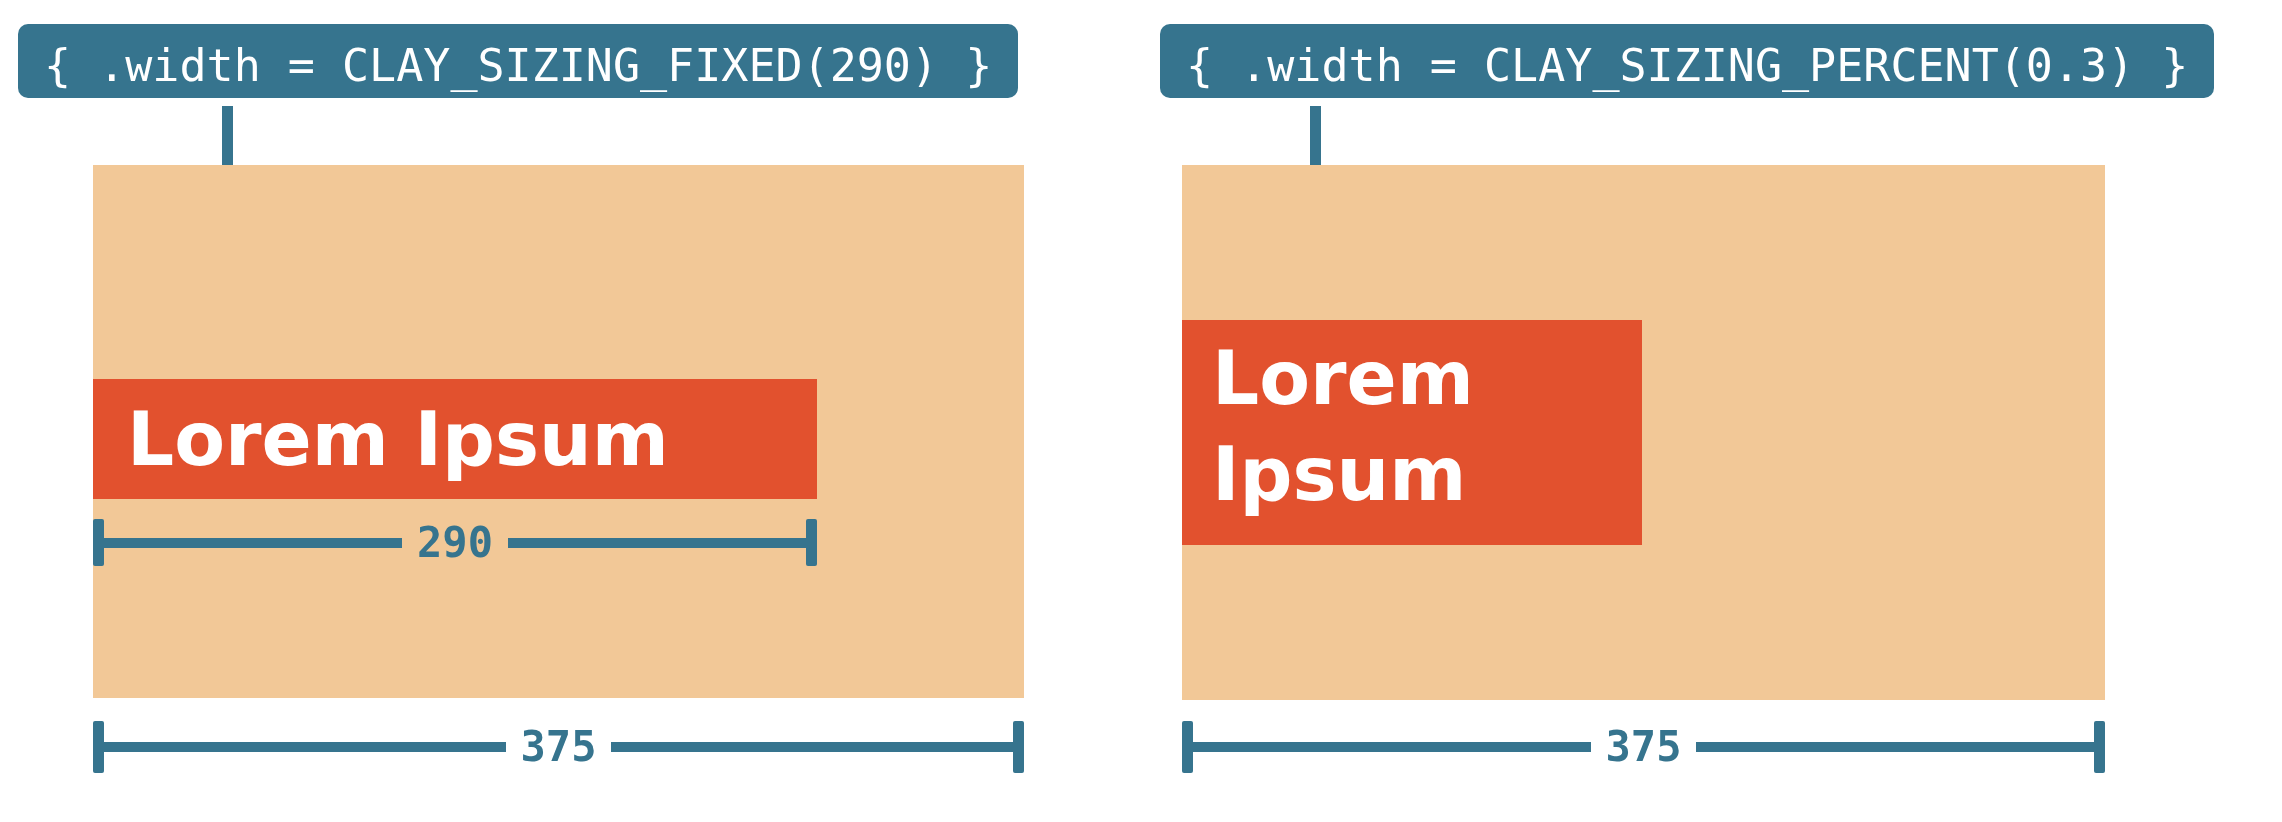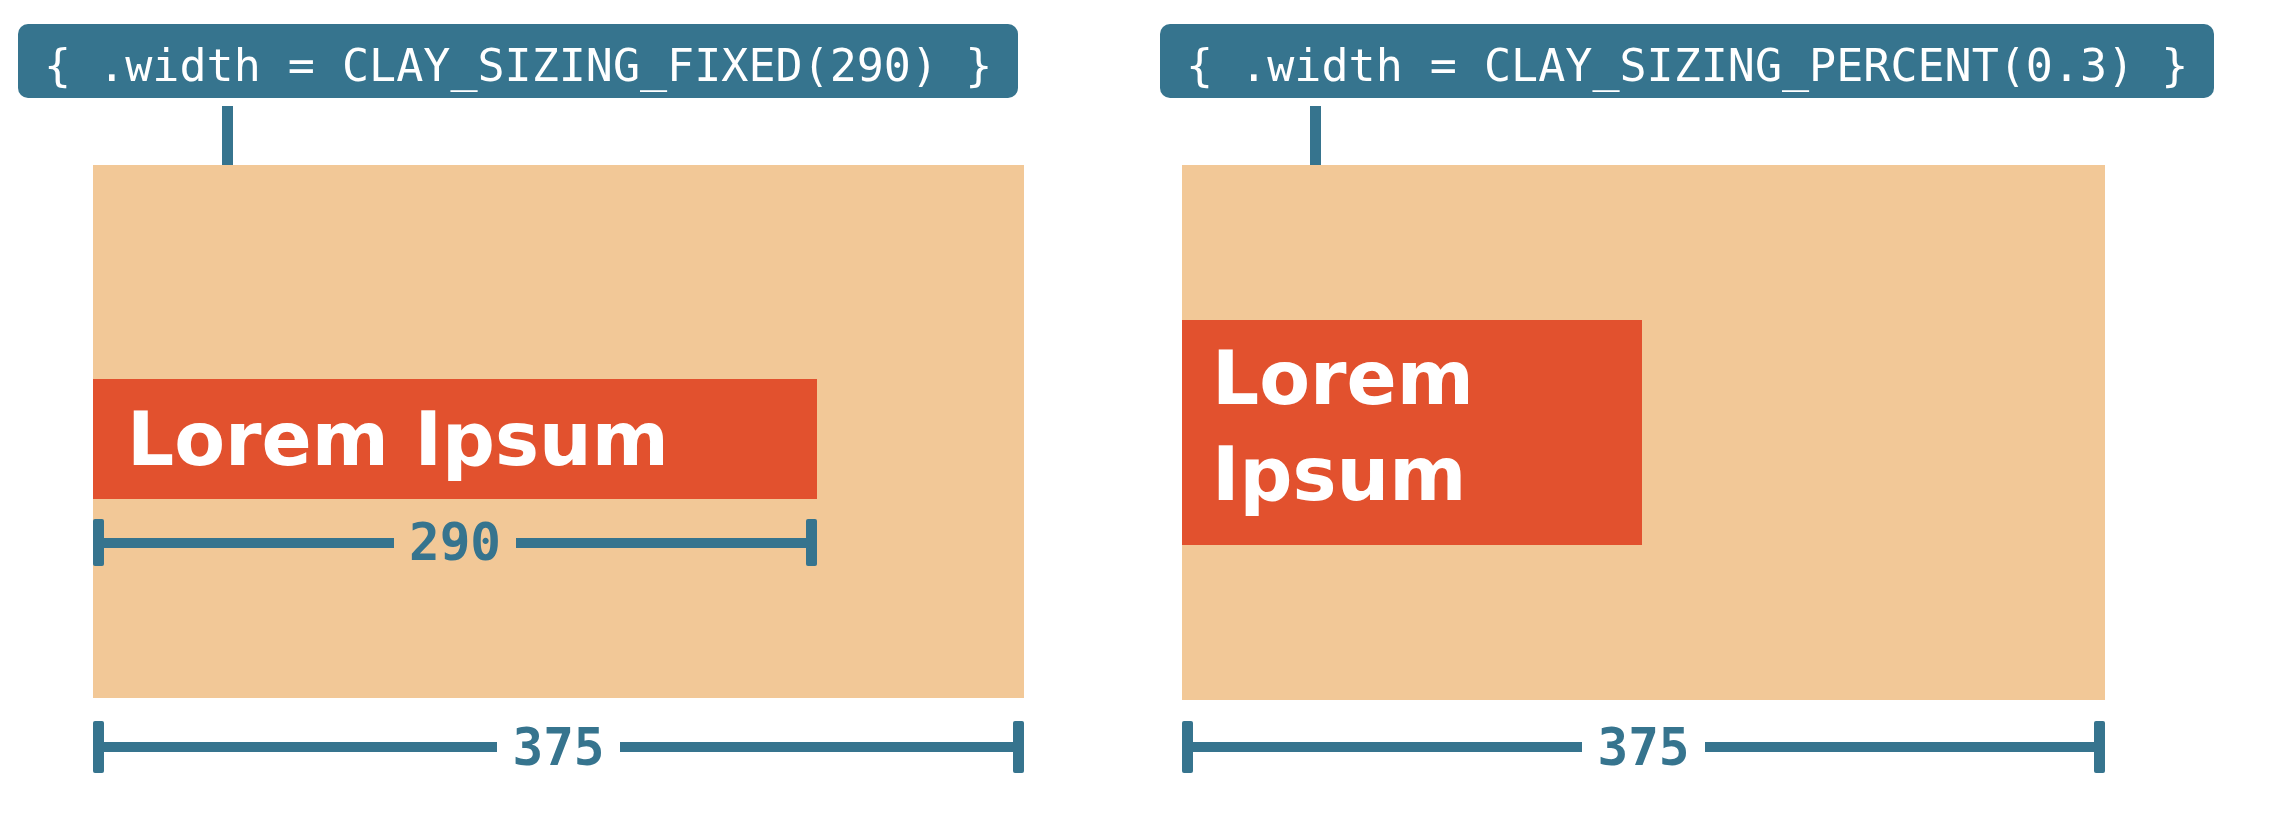--- a/index.html
+++ b/index.html
@@ -94,21 +94,21 @@
     border-radius: 2px;
   }
   .dim .bar {
     flex: 1;
     height: 10px;
     background: var(--teal);
   }
   .dim .num {
     font-family: "DejaVu Sans Mono", monospace;
     font-weight: bold;
-    font-size: 51px;
+    font-size: 42px;
     line-height: 1;
     color: var(--teal);
     margin: 0 15px;
     white-space: nowrap;
   }
   #dim-inner-left  { left: 93px;  top: 519px; width: 724px; height: 47px; }
   #dim-outer-left  { left: 93px;  top: 721px; width: 931px; height: 52px; }
   #dim-inner-right { left: 1182px; top: 572px; width: 460px; height: 48px; }
   #dim-outer-right { left: 1182px; top: 721px; width: 923px; height: 52px; }
 </style>

